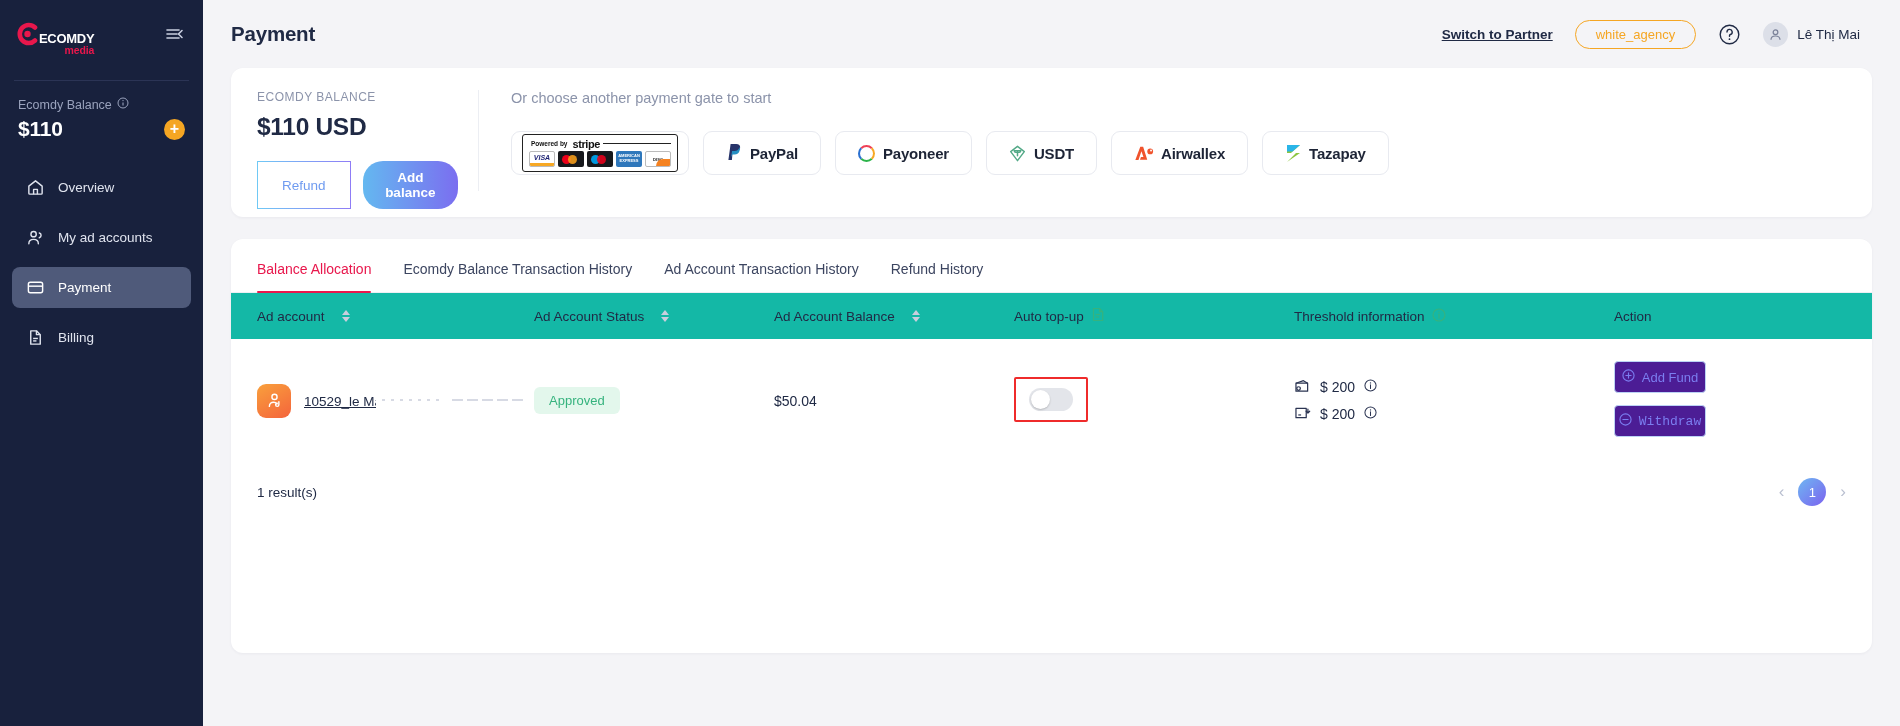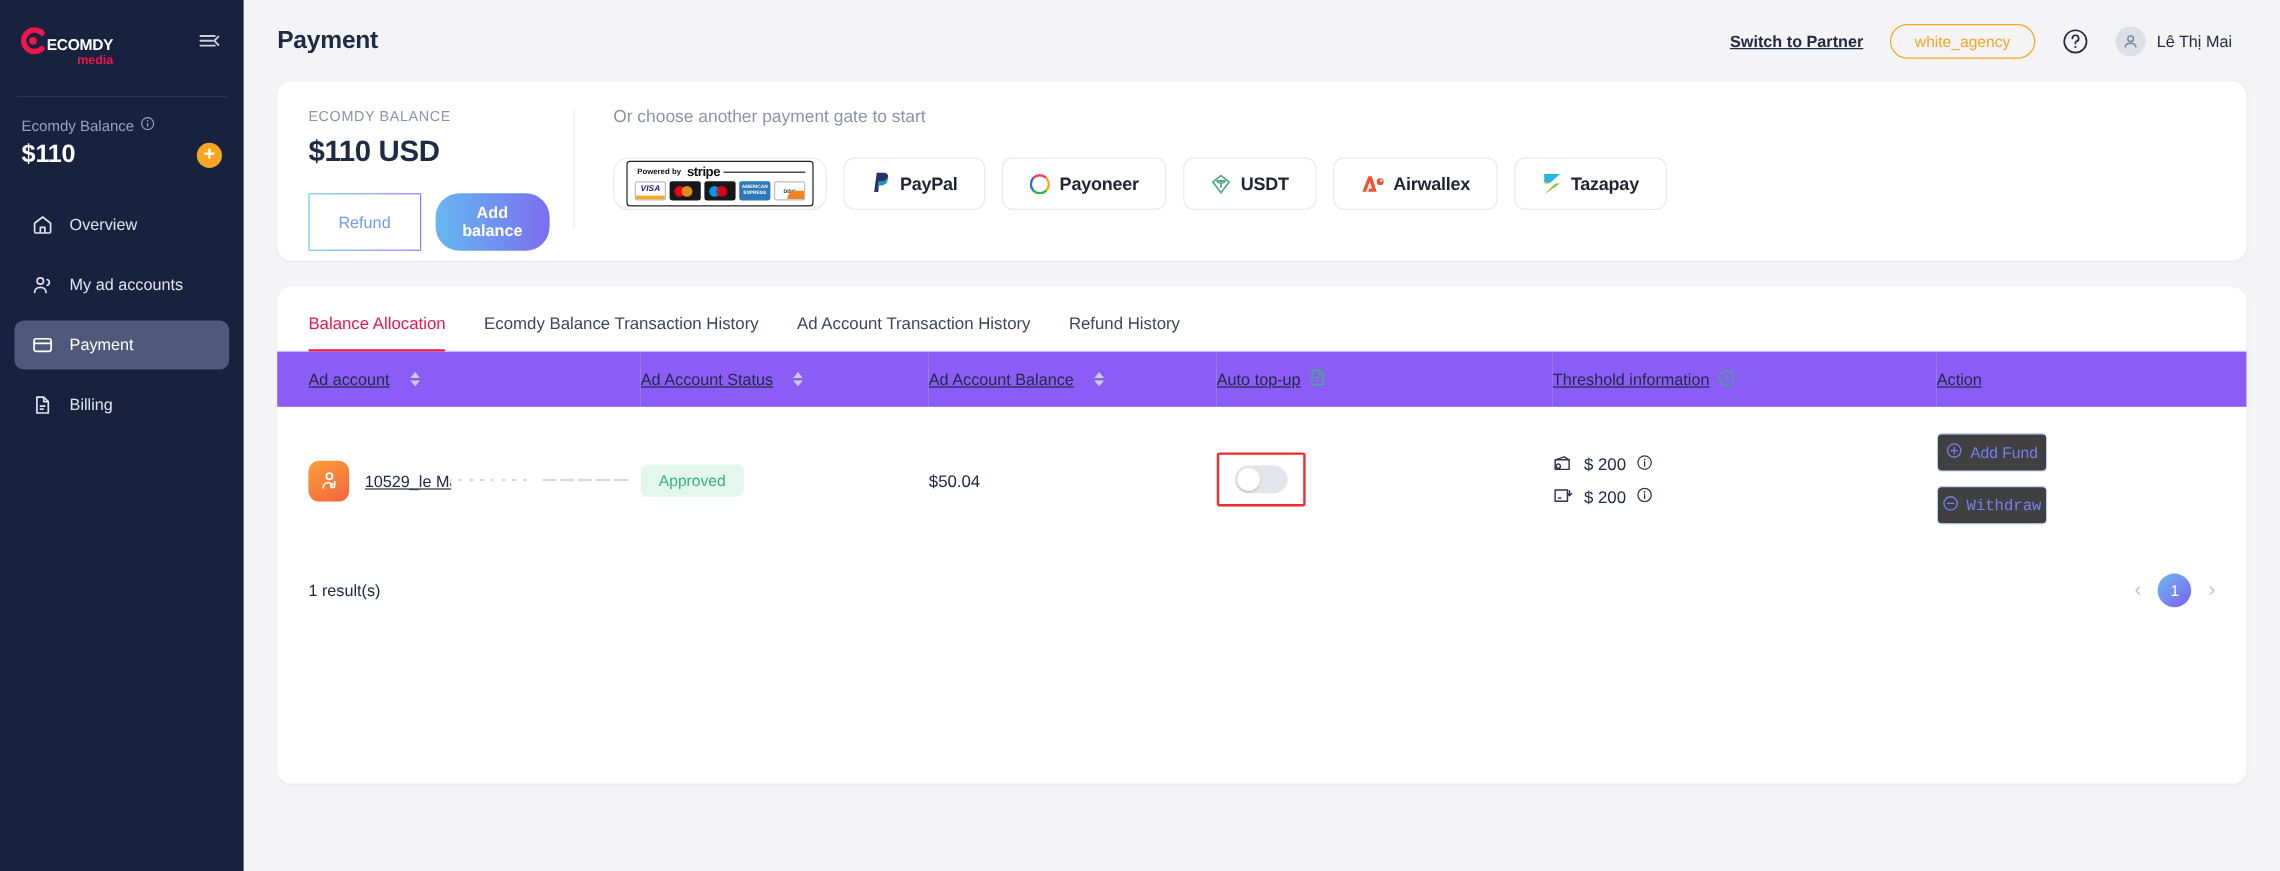--- a/index.html
+++ b/index.html
@@ -112,21 +112,21 @@
   }
   .bal-right { padding-left: 32px; flex: 1; }
   .gate-label { color: #8b93aa; font-size: 14.5px; }
   .gates { display: flex; gap: 14px; margin-top: 25px; align-items: center; }
   .gate {
     border: 1px solid #e8eaf0; border-radius: 9px; height: 44px;
     display: flex; align-items: center; justify-content: center;
     padding: 0 22px; background: #fff; cursor: pointer; gap: 8px;
   }
   .gate-name { font-size: 15px; font-weight: 600; color: #1d2436; letter-spacing: -0.2px; }
-  .gate.stripe { padding: 0 10px; border-radius: 13px; }
+  .gate.stripe { padding: 0 10px; }
   .stripe-box {
     border: 1.2px solid #222; border-radius: 3px; padding: 3px 6px 4px 6px;
     position: relative; display: flex; flex-direction: column; align-items: center;
   }
   .stripe-top { display: flex; align-items: center; width: 100%; margin-bottom: 2px; height: 11px; }
   .stripe-line { flex: 1; height: 1px; background: #222; }
   .stripe-powered { font-size: 6.5px; font-weight: 700; color: #111; padding: 0 2px; }
   .stripe-word { font-size: 11px; font-weight: 800; color: #111; padding: 0 3px; letter-spacing: -0.4px; }
   .cards { display: flex; gap: 3px; }
   .cc { width: 26px; height: 16px; border-radius: 2px; display:flex; align-items:center; justify-content:center; font-size:5px; font-weight:700; overflow:hidden; }
@@ -162,22 +162,22 @@
 
   .filter-row { display: flex; justify-content: flex-end; padding: 22px 26px 10px 26px; }
   .select-status {
     width: 390px; height: 40px; border: 1px solid #e4e7ee; border-radius: 7px;
     display: flex; align-items: center; justify-content: space-between;
     padding: 0 16px; font-size: 14px; color: #202a45; cursor: pointer; background: #fff;
   }
 
   table { width: 100%; border-collapse: collapse; }
   thead th {
-    background: #8b5cf6; font-size: 13.5px; color: #202a45; font-weight: 400;
-    text-align: right; padding: 14px 0; vertical-align: middle; text-decoration: underline;
+    background: #14b8a6; font-size: 13.5px; color: #202a45; font-weight: 400;
+    text-align: right; padding: 14px 0; vertical-align: middle;
   }
   thead th:first-child { padding-left: 26px; }
   .th-inner { display: flex; align-items: center; gap: 7px; }
   .sorter { display: inline-flex; flex-direction: column; gap: 2px; margin-left: 10px; cursor: pointer; }
   .sorter i { width: 0; height: 0; border-left: 4px solid transparent; border-right: 4px solid transparent; display: block; }
   .sorter .up { border-bottom: 5px solid #c9cedd; }
   .sorter .dn { border-top: 5px solid #c9cedd; }
 
   tbody td { padding: 22px 0; vertical-align: middle; font-size: 14px; color: #202a45; }
   tbody td:first-child { padding-left: 26px; }
@@ -224,21 +224,21 @@
     border-radius: 50%; background: #fff; box-shadow: 0 1px 2px rgba(0,0,0,.2);
   }
 
   .thr-line { display: flex; align-items: center; gap: 9px; margin-bottom: 10px; }
   .thr-line:last-child { margin-bottom: 0; }
   .thr-val { font-size: 14px; color: #202a45; }
 
   .act-btn {
     display: flex; align-items: center; justify-content: center; gap: 7px;
     width: 92px; height: 32px; border-radius: 4px; font-size: 13px;
-    cursor: pointer; background: #404040; color: #7b7ef0;
+    cursor: pointer; background: #4c1d95; color: #7b7ef0;
     border: 1.3px solid #bcd3f5; margin-bottom: 12px;
   }
   .act-btn.withdraw { margin-bottom: 3px; font-family: Liberation Mono, monospace; }
 
   .tfoot {
     display: flex; align-items: center; justify-content: space-between;
     padding: 16px 26px 20px 26px;
   }
   .result-count { font-size: 13.5px; color: #202a45; }
   .pager { display: flex; align-items: center; gap: 14px; }

